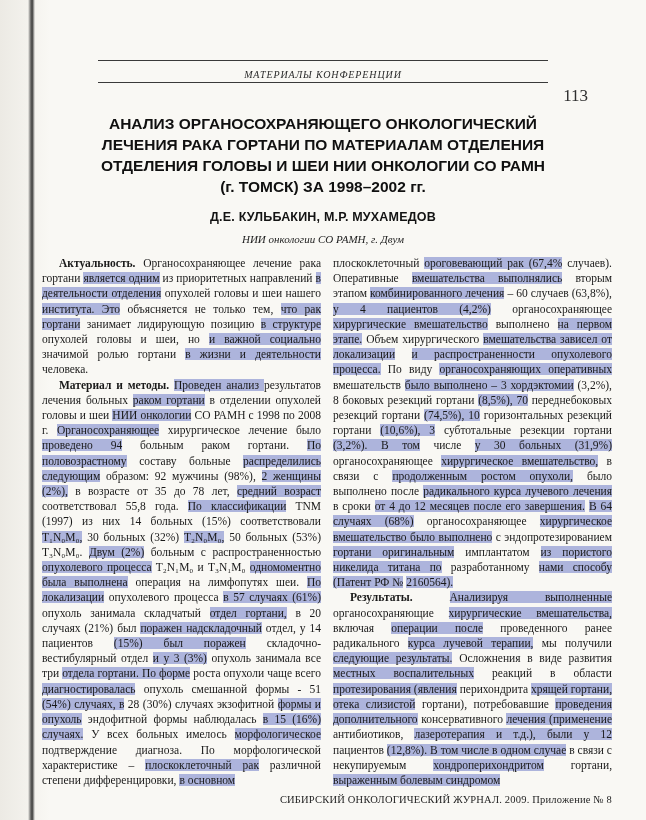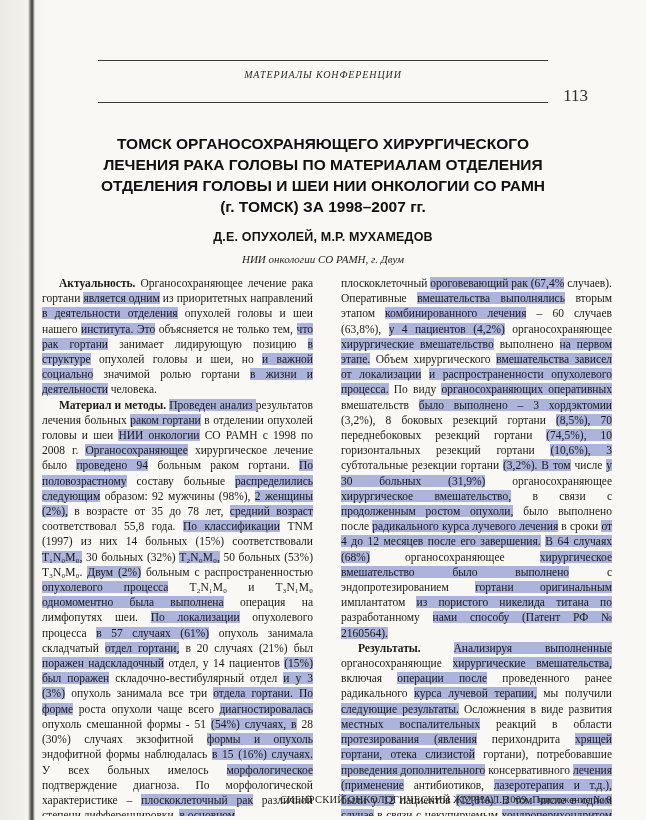--- a/index.html
+++ b/index.html
@@ -10,21 +10,21 @@
     color:#1b1b1b;
   }
   .page{position:absolute;inset:0;background:linear-gradient(to right,#eceae4 0,#f9f8f4 50px,#f9f8f4 100%);}
   .scan-edge{
     position:absolute;left:28px;top:0;bottom:0;width:7px;
     background:linear-gradient(to right,rgba(60,60,60,0) 0%,rgba(45,45,45,.7) 40%,rgba(15,15,15,.8) 60%,rgba(60,60,60,0) 100%);
   }
   .running-head{margin:60px auto 0;width:450px;}
   .rh-rule{
     border-top:1px solid #3a3a3a;border-bottom:1px solid #3a3a3a;
-    text-align:center;padding:3px 0 20px;
+    text-align:center;padding:3px 0 0;
   }
   .rh-text{
     font-style:italic;font-size:10px;letter-spacing:.9px;color:#2a2a2a;
     font-family:"Liberation Serif","DejaVu Serif",serif;
   }
   .page-num{
     position:absolute;top:86px;right:58px;
     font-size:17px;color:#2e2e2e;
   }
   .title{
@@ -35,21 +35,21 @@
   .title .tl{display:block;}
   .authors{
     margin-top:13px;text-align:center;
     font-family:"Liberation Sans","DejaVu Sans",sans-serif;
     font-weight:700;font-size:12.5px;color:#131313;letter-spacing:.2px;
   }
   .affiliation{
     margin-top:9px;text-align:center;font-style:italic;font-size:11px;color:#222;
   }
   .columns{
-    display:flex;gap:28px;margin:11px 34px 0 42px;height:540px;overflow:hidden;
+    display:flex;gap:12px;margin:11px 34px 0 42px;height:540px;overflow:hidden;
   }
   .col{flex:1;min-width:0;}
   .para{
     margin:0;text-align:justify;
     font-size:11.5px;line-height:15.2px;color:#191919;
   }
   .para.indent{text-indent:17px;}
   .b{font-weight:700;}
   .hl{background:var(--hl,rgba(111,124,201,.55));}
   .footer{
@@ -64,27 +64,27 @@
   <div class="scan-edge"></div>
 
   <div class="running-head">
     <div class="rh-rule">
       <span class="rh-text">МАТЕРИАЛЫ КОНФЕРЕНЦИИ</span>
     </div>
   </div>
   <div class="page-num">113</div>
 
   <h1 class="title">
-    <span class="tl">ТОМСК ОРГАНОСОХРАНЯЮЩЕГО ХИРУРГИЧЕСКОГО</span>
-    <span class="tl">ЛЕЧЕНИЯ РАКА ГОЛОВЫ ПО МАТЕРИАЛАМ ОТДЕЛЕНИЯ</span>
+    <span class="tl">АНАЛИЗ ОРГАНОСОХРАНЯЮЩЕГО ОНКОЛОГИЧЕСКИЙ</span>
+    <span class="tl">ЛЕЧЕНИЯ РАКА ГОРТАНИ ПО МАТЕРИАЛАМ ОТДЕЛЕНИЯ</span>
     <span class="tl">ОТДЕЛЕНИЯ ГОЛОВЫ И ШЕИ НИИ ОНКОЛОГИИ СО РАМН</span>
-    <span class="tl">(г. ТОМСК) ЗА 1998–2007 гг.</span>
+    <span class="tl">(г. ТОМСК) ЗА 1998–2002 гг.</span>
   </h1>
 
-  <div class="authors">Д.Е. ОПУХОЛЕЙ, М.Р. МУХАМЕДОВ</div>
+  <div class="authors">Д.Е. КУЛЬБАКИН, М.Р. МУХАМЕДОВ</div>
   <div class="affiliation">НИИ онкологии СО РАМН, г. Двум</div>
 
   <div class="columns">
     <div class="col">
       <p class="para indent"><span class="b">Актуальность. </span><span>Органосохраняющее лечение рака гортани </span><span class="hl">является одним</span><span> из приоритетных направлений </span><span class="hl">в деятельности отделения</span><span> опухолей головы и шеи нашего </span><span class="hl">института. Это</span><span> объясняется не только тем, </span><span class="hl">что рак гортани</span><span> занимает лидирующую позицию </span><span class="hl">в структуре</span><span> опухолей головы и шеи, но </span><span class="hl">и важной социально</span><span> значимой ролью гортани </span><span class="hl">в жизни и деятельности</span><span> человека.</span></p>
       <p class="para indent"><span class="b">Материал и методы. </span><span class="hl">Проведен анализ </span><span>результатов лечения больных </span><span class="hl">раком гортани</span><span> в отделении опухолей головы и шеи </span><span class="hl">НИИ онкологии</span><span> СО РАМН с 1998 по 2008 г. </span><span class="hl">Органосохраняющее</span><span> хирургическое лечение было </span><span class="hl">проведено 94</span><span> больным раком гортани. </span><span class="hl">По половозрастному</span><span> составу больные </span><span class="hl">распределились следующим</span><span> образом: 92 мужчины (98%), </span><span class="hl">2 женщины (2%),</span><span> в возрасте от 35 до 78 лет, </span><span class="hl">средний возраст</span><span> соответствовал 55,8 года. </span><span class="hl">По классификации</span><span> TNM (1997) из них 14 больных (15%) соответствовали </span><span class="hl">T₁N₀M₀,</span><span> 30 больных (32%) </span><span class="hl">T₂N₀M₀,</span><span> 50 больных (53%) T₃N₀M₀. </span><span class="hl">Двум (2%)</span><span> больным с распространенностью </span><span class="hl">опухолевого процесса</span><span> T₂N₁M₀ и T₃N₁M₀ </span><span class="hl">одномоментно была выполнена</span><span> операция на лимфопутях шеи. </span><span class="hl">По локализации</span><span> опухолевого процесса </span><span class="hl">в 57 случаях (61%)</span><span> опухоль занимала складчатый </span><span class="hl">отдел гортани,</span><span> в 20 случаях (21%) был </span><span class="hl">поражен надскладочный</span><span> отдел, у 14 пациентов </span><span class="hl">(15%) был поражен</span><span> складочно-вестибулярный отдел </span><span class="hl">и у 3 (3%)</span><span> опухоль занимала все три </span><span class="hl">отдела гортани. По форме</span><span> роста опухоли чаще всего </span><span class="hl">диагностировалась</span><span> опухоль смешанной формы - 51 </span><span class="hl">(54%) случаях, в</span><span> 28 (30%) случаях экзофитной </span><span class="hl">формы и опухоль</span><span> эндофитной формы наблюдалась </span><span class="hl">в 15 (16%) случаях.</span><span> У всех больных имелось </span><span class="hl">морфологическое</span><span> подтверждение диагноза. По морфологической характеристике – </span><span class="hl">плоскоклеточный рак</span><span> различной степени дифференцировки, </span><span class="hl">в основном</span></p>
     </div>
     <div class="col">
       <p class="para"><span>плоскоклеточный </span><span class="hl">ороговевающий рак (67,4%</span><span> случаев). Оперативные </span><span class="hl">вмешательства выполнялись</span><span> вторым этапом </span><span class="hl">комбинированного лечения</span><span> – 60 случаев (63,8%), </span><span class="hl">у 4 пациентов (4,2%)</span><span> органосохраняющее </span><span class="hl">хирургические вмешательство</span><span> выполнено </span><span class="hl">на первом этапе.</span><span> Объем хирургического </span><span class="hl">вмешательства зависел от локализации</span><span> </span><span class="hl">и распространенности опухолевого процесса.</span><span> По виду </span><span class="hl">органосохраняющих оперативных</span><span> вмешательств </span><span class="hl">было выполнено – 3 хордэктомии</span><span> (3,2%), 8 боковых резекций гортани </span><span class="hl">(8,5%), 70</span><span> переднебоковых резекций гортани </span><span class="hl">(74,5%), 10</span><span> горизонтальных резекций гортани </span><span class="hl">(10,6%), 3</span><span> субтотальные резекции гортани </span><span class="hl">(3,2%). В том</span><span> числе </span><span class="hl">у 30 больных (31,9%)</span><span> органосохраняющее </span><span class="hl">хирургическое вмешательство,</span><span> в связи с </span><span class="hl">продолженным ростом опухоли,</span><span> было выполнено после </span><span class="hl">радикального курса лучевого лечения</span><span> в сроки </span><span class="hl">от 4 до 12 месяцев после его завершения.</span><span> </span><span class="hl">В 64 случаях (68%)</span><span> органосохраняющее </span><span class="hl">хирургическое вмешательство было выполнено</span><span> с эндопротезированием </span><span class="hl">гортани оригинальным</span><span> имплантатом </span><span class="hl">из пористого никелида титана по</span><span> разработанному </span><span class="hl">нами способу (Патент РФ №</span><span> </span><span class="hl">2160564).</span></p>
       <p class="para indent"><span class="b">Результаты. </span><span class="hl">Анализируя выполненные</span><span> органосохраняющие </span><span class="hl">хирургические вмешательства,</span><span> включая </span><span class="hl">операции после</span><span> проведенного ранее радикального </span><span class="hl">курса лучевой терапии,</span><span> мы получили </span><span class="hl">следующие результаты.</span><span> Осложнения в виде развития </span><span class="hl">местных воспалительных</span><span> реакций в области </span><span class="hl">протезирования (явления</span><span> перихондрита </span><span class="hl">хрящей гортани, отека слизистой</span><span> гортани), потребовавшие </span><span class="hl">проведения дополнительного</span><span> консервативного </span><span class="hl">лечения (применение</span><span> антибиотиков, </span><span class="hl">лазеротерапия и т.д.), были у 12</span><span> пациентов </span><span class="hl">(12,8%). В том числе в одном случае</span><span> в связи с некупируемым </span><span class="hl">хондроперихондритом</span><span> гортани, </span><span class="hl">выраженным болевым синдромом</span></p>

